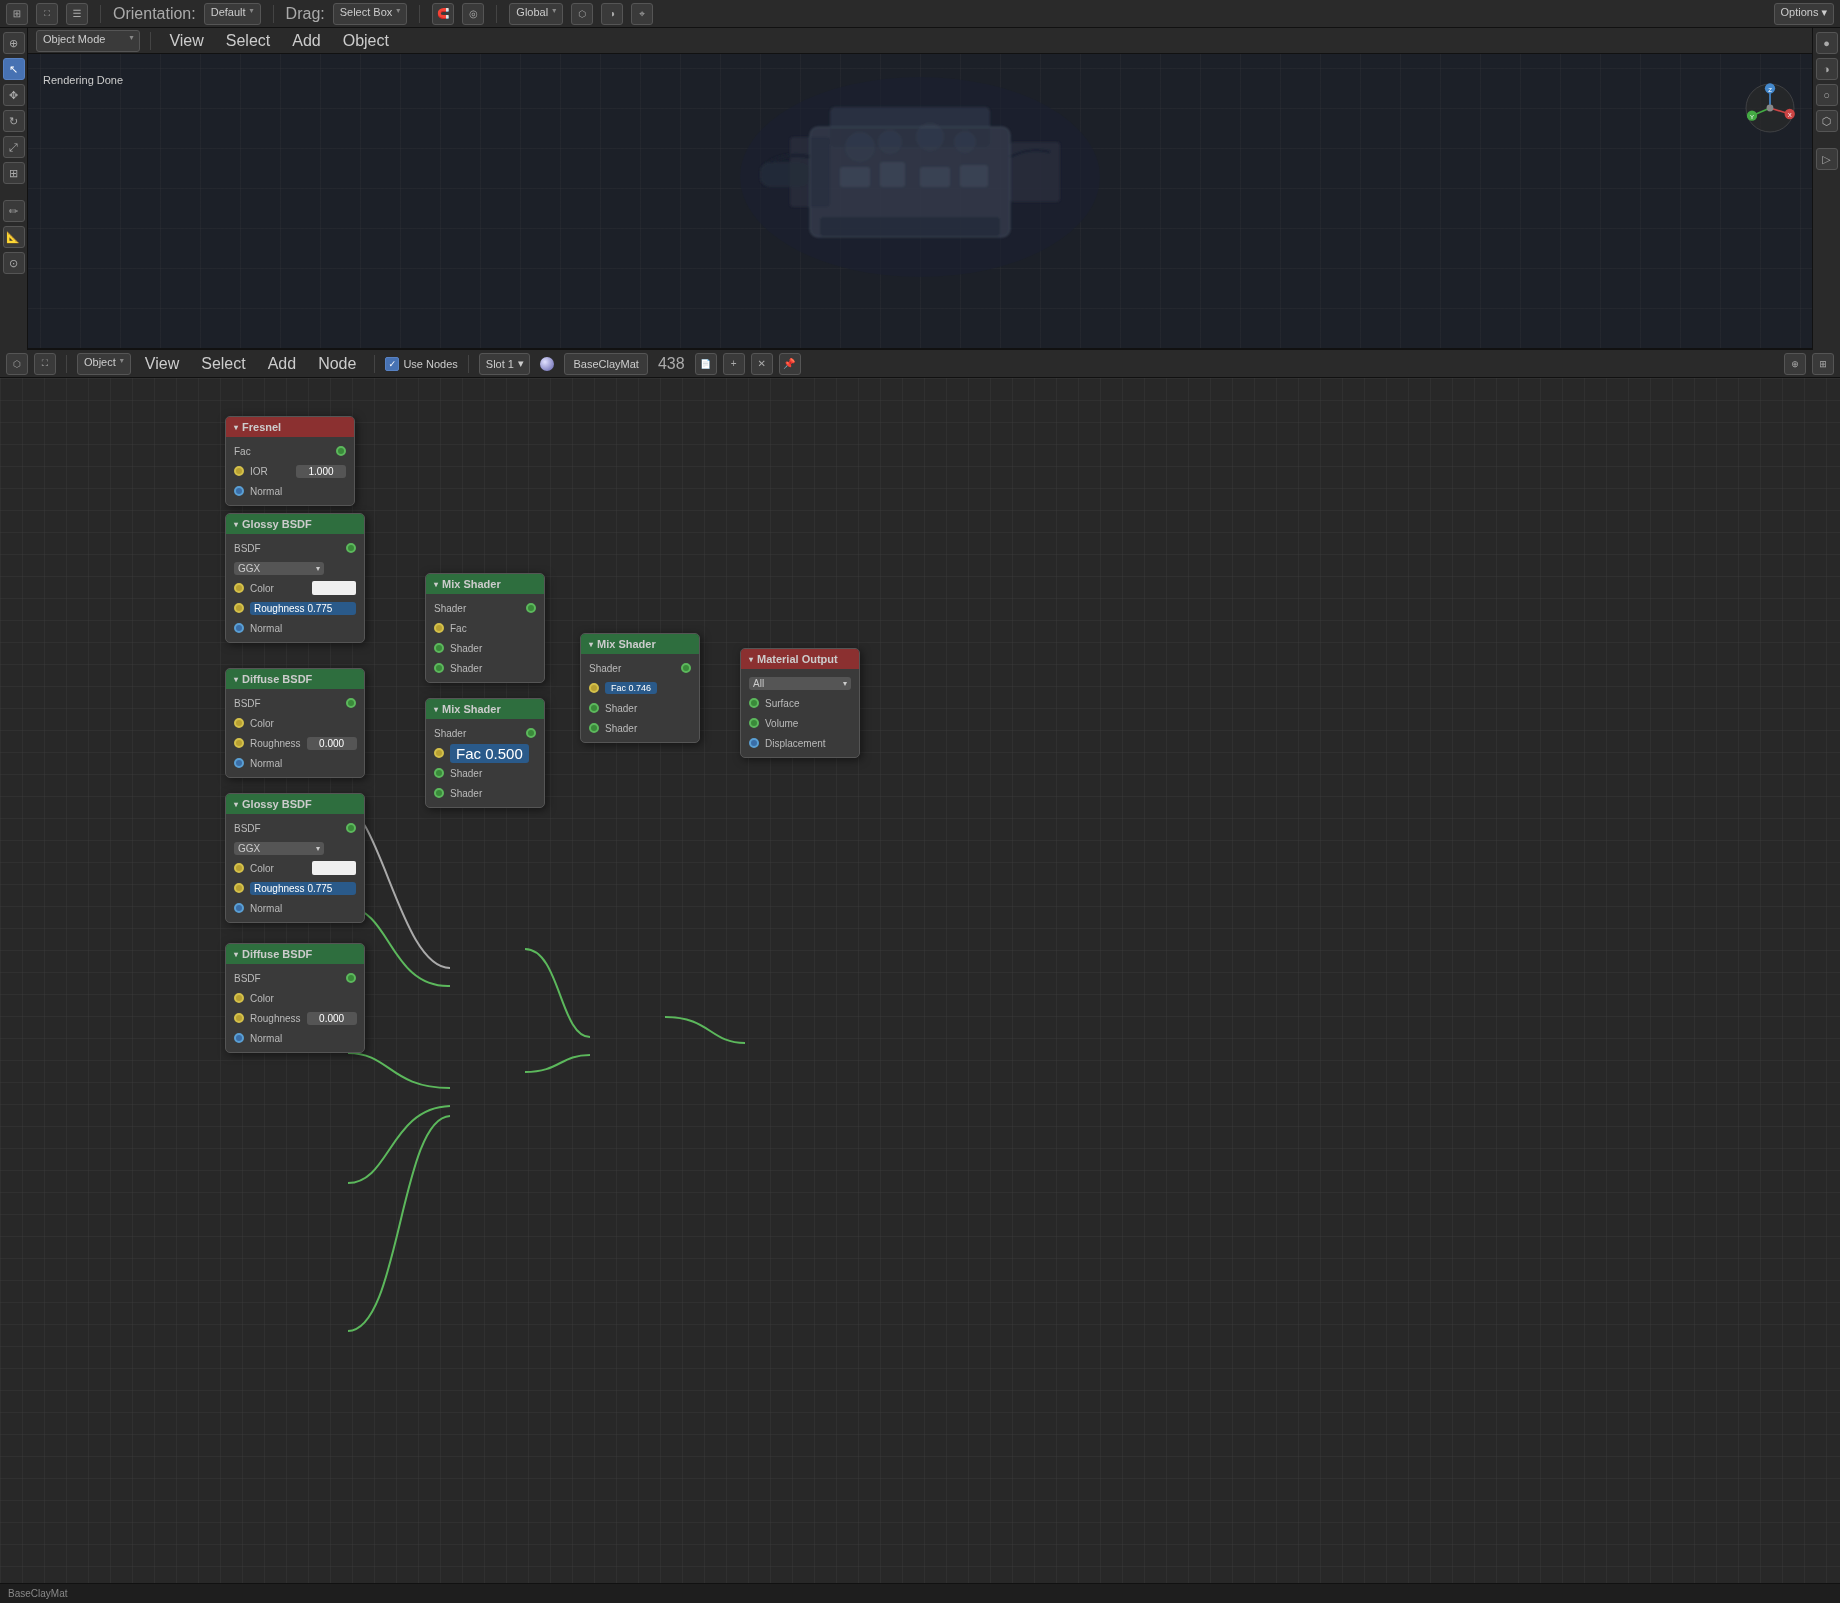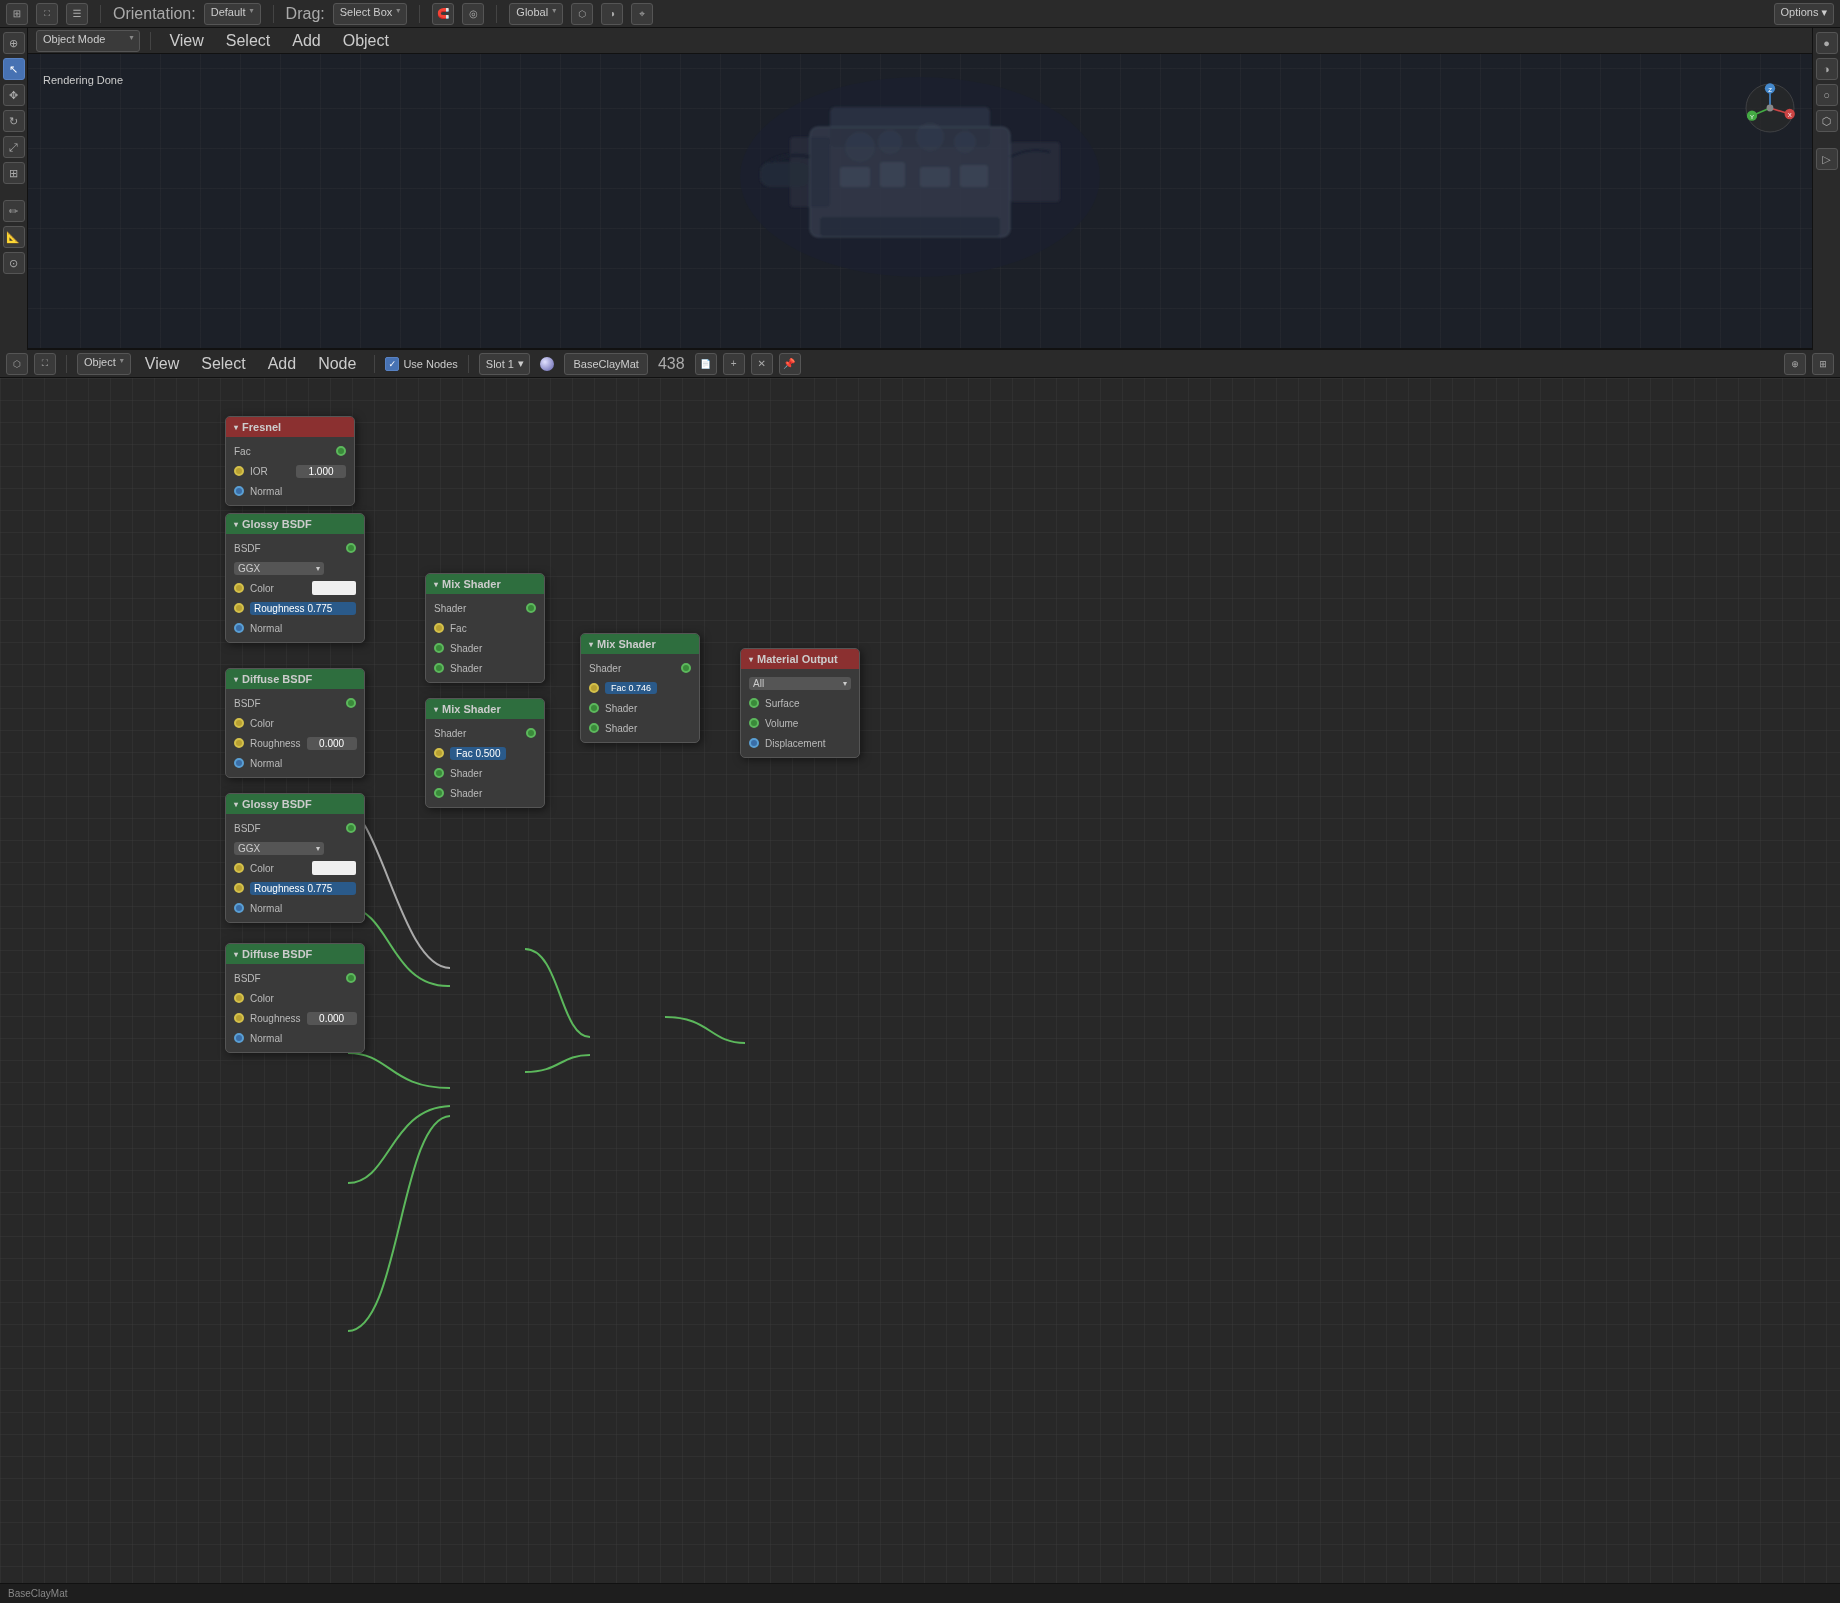--- a/index.html
+++ b/index.html
@@ -621,21 +621,21 @@
       <span class="tri">▾</span>
       <span>Mix Shader</span>
     </div>
     <div class="node-body">
       <div class="node-row">
         <span class="node-label">Shader</span>
         <div class="node-socket green output"></div>
       </div>
       <div class="node-row">
         <div class="node-socket yellow"></div>
-        <div class="node-value blue-sel" style="font-size:10px;">
+        <div class="node-value blue-sel" style="font-size:15px;">
           <span>Fac</span>&nbsp;<span>0.500</span>
         </div>
       </div>
       <div class="node-row">
         <div class="node-socket green"></div>
         <span class="node-label">Shader</span>
       </div>
       <div class="node-row">
         <div class="node-socket green"></div>
         <span class="node-label">Shader</span>

